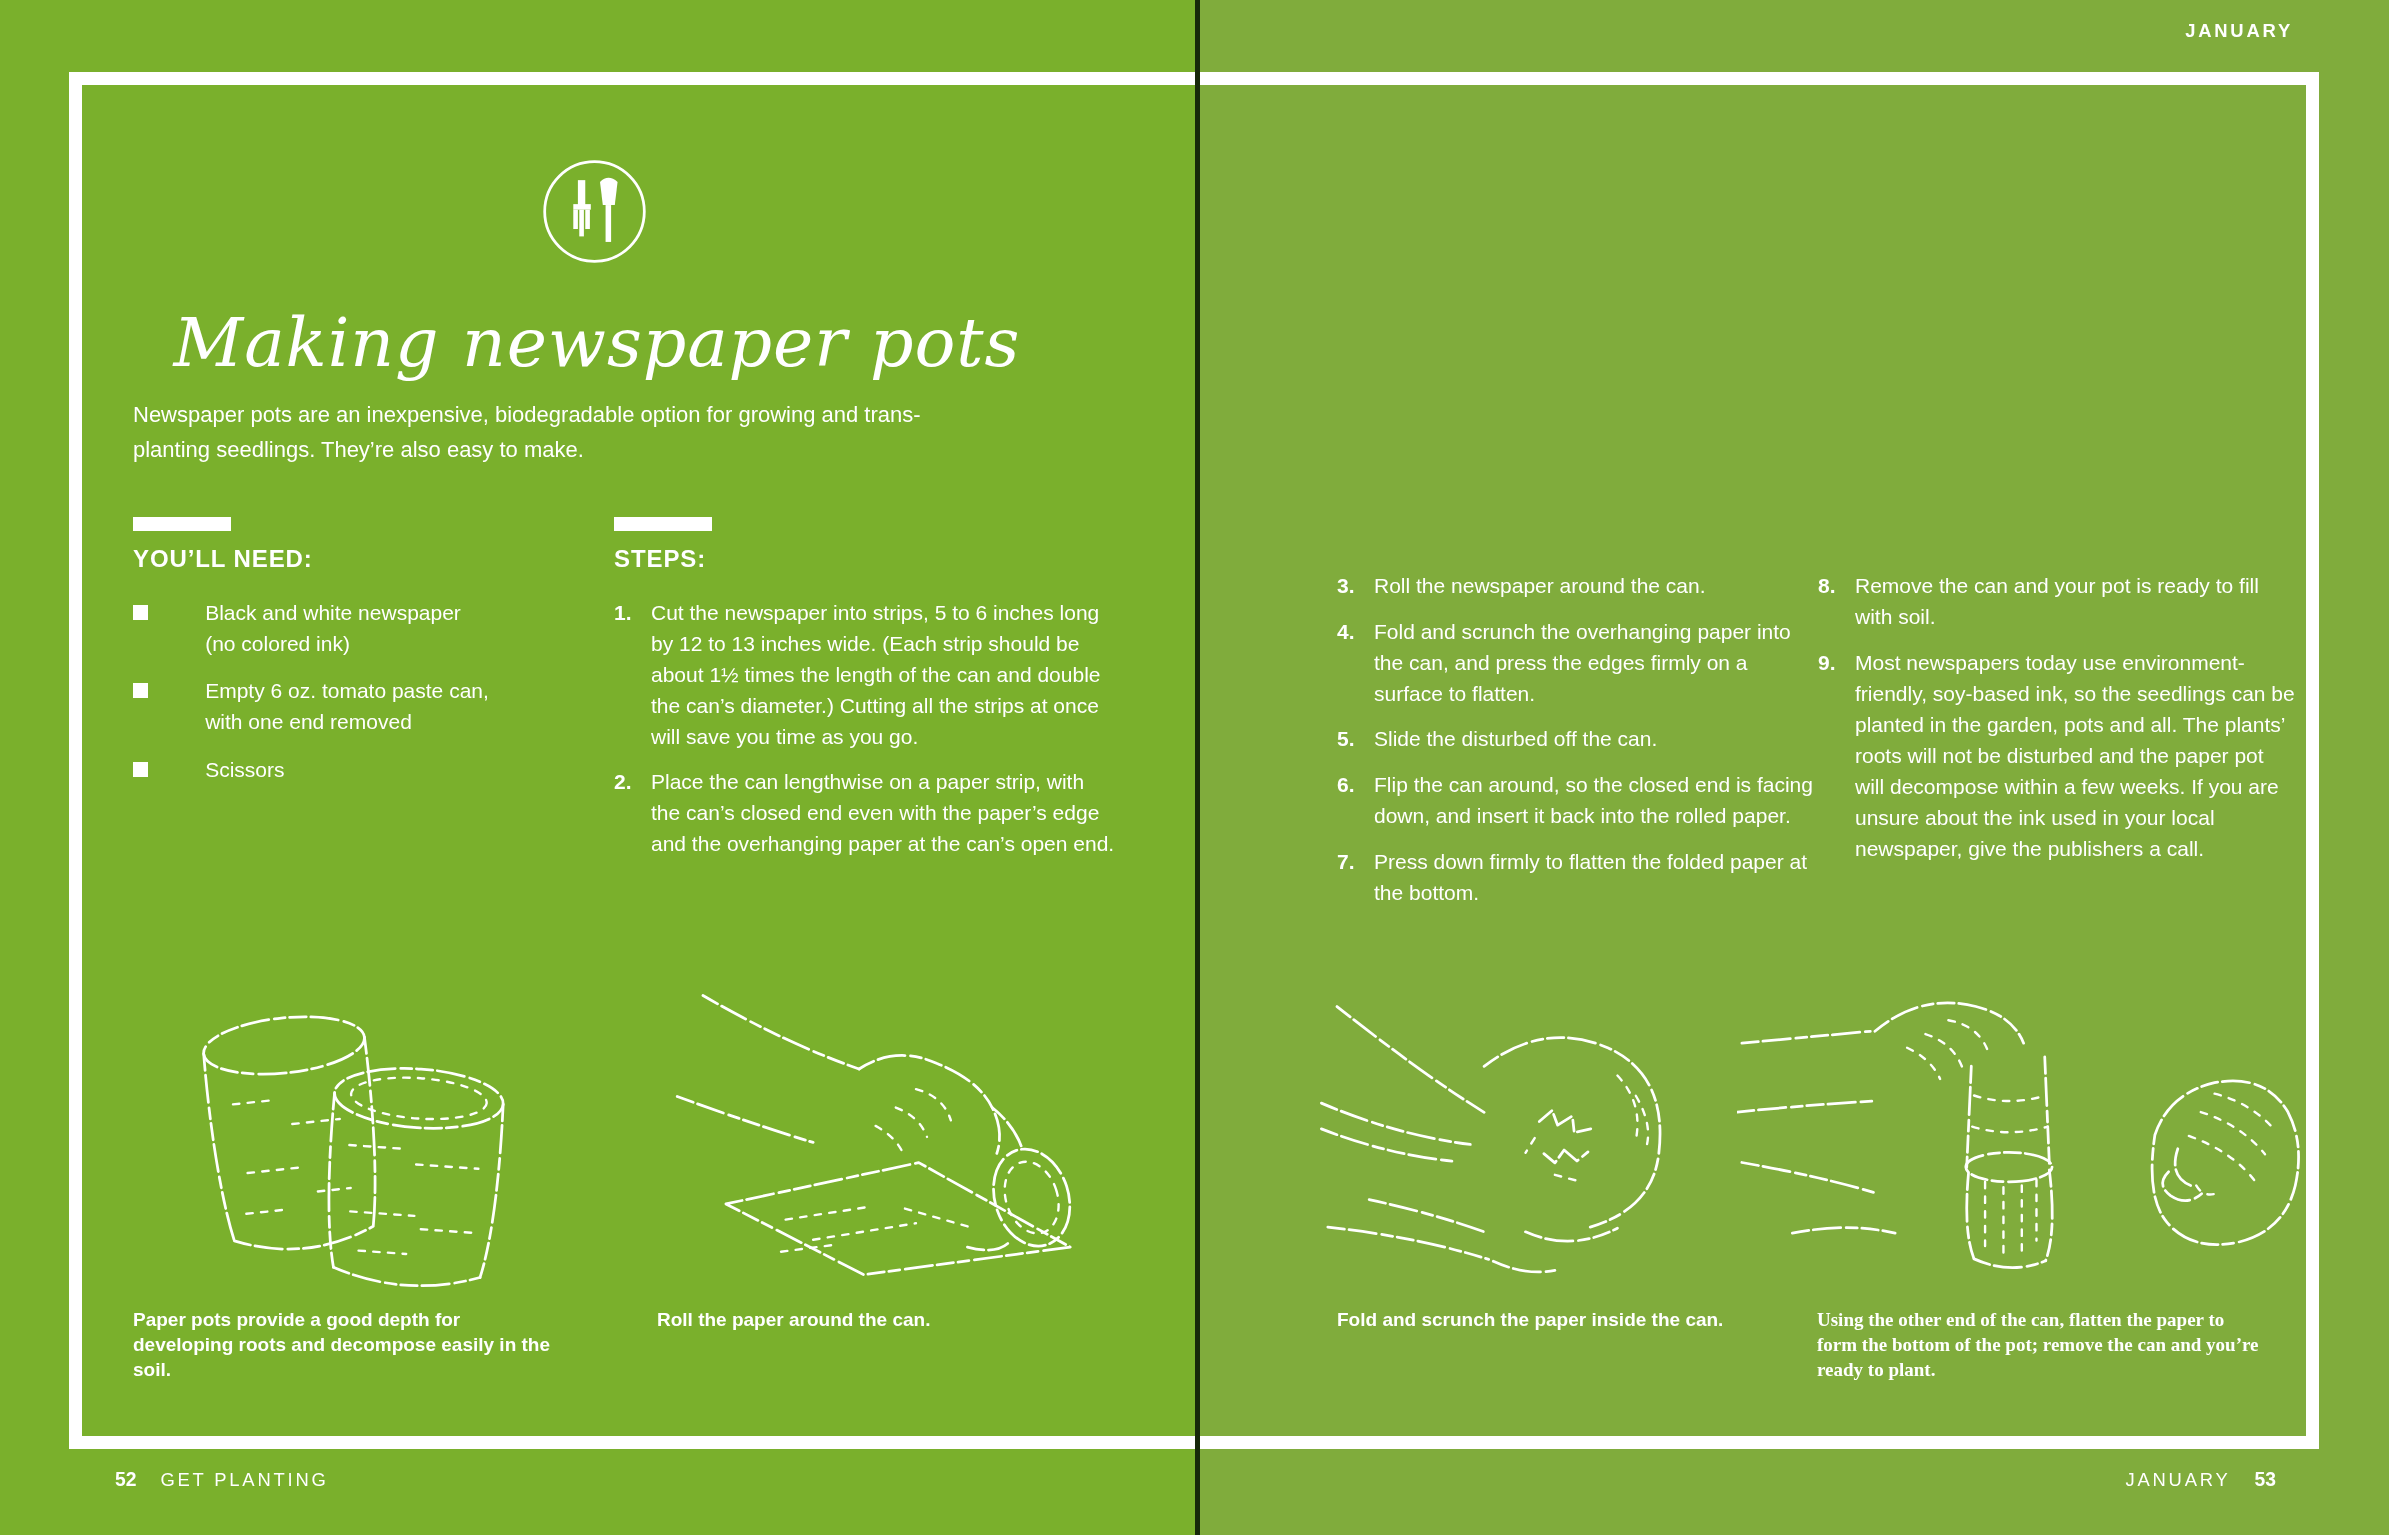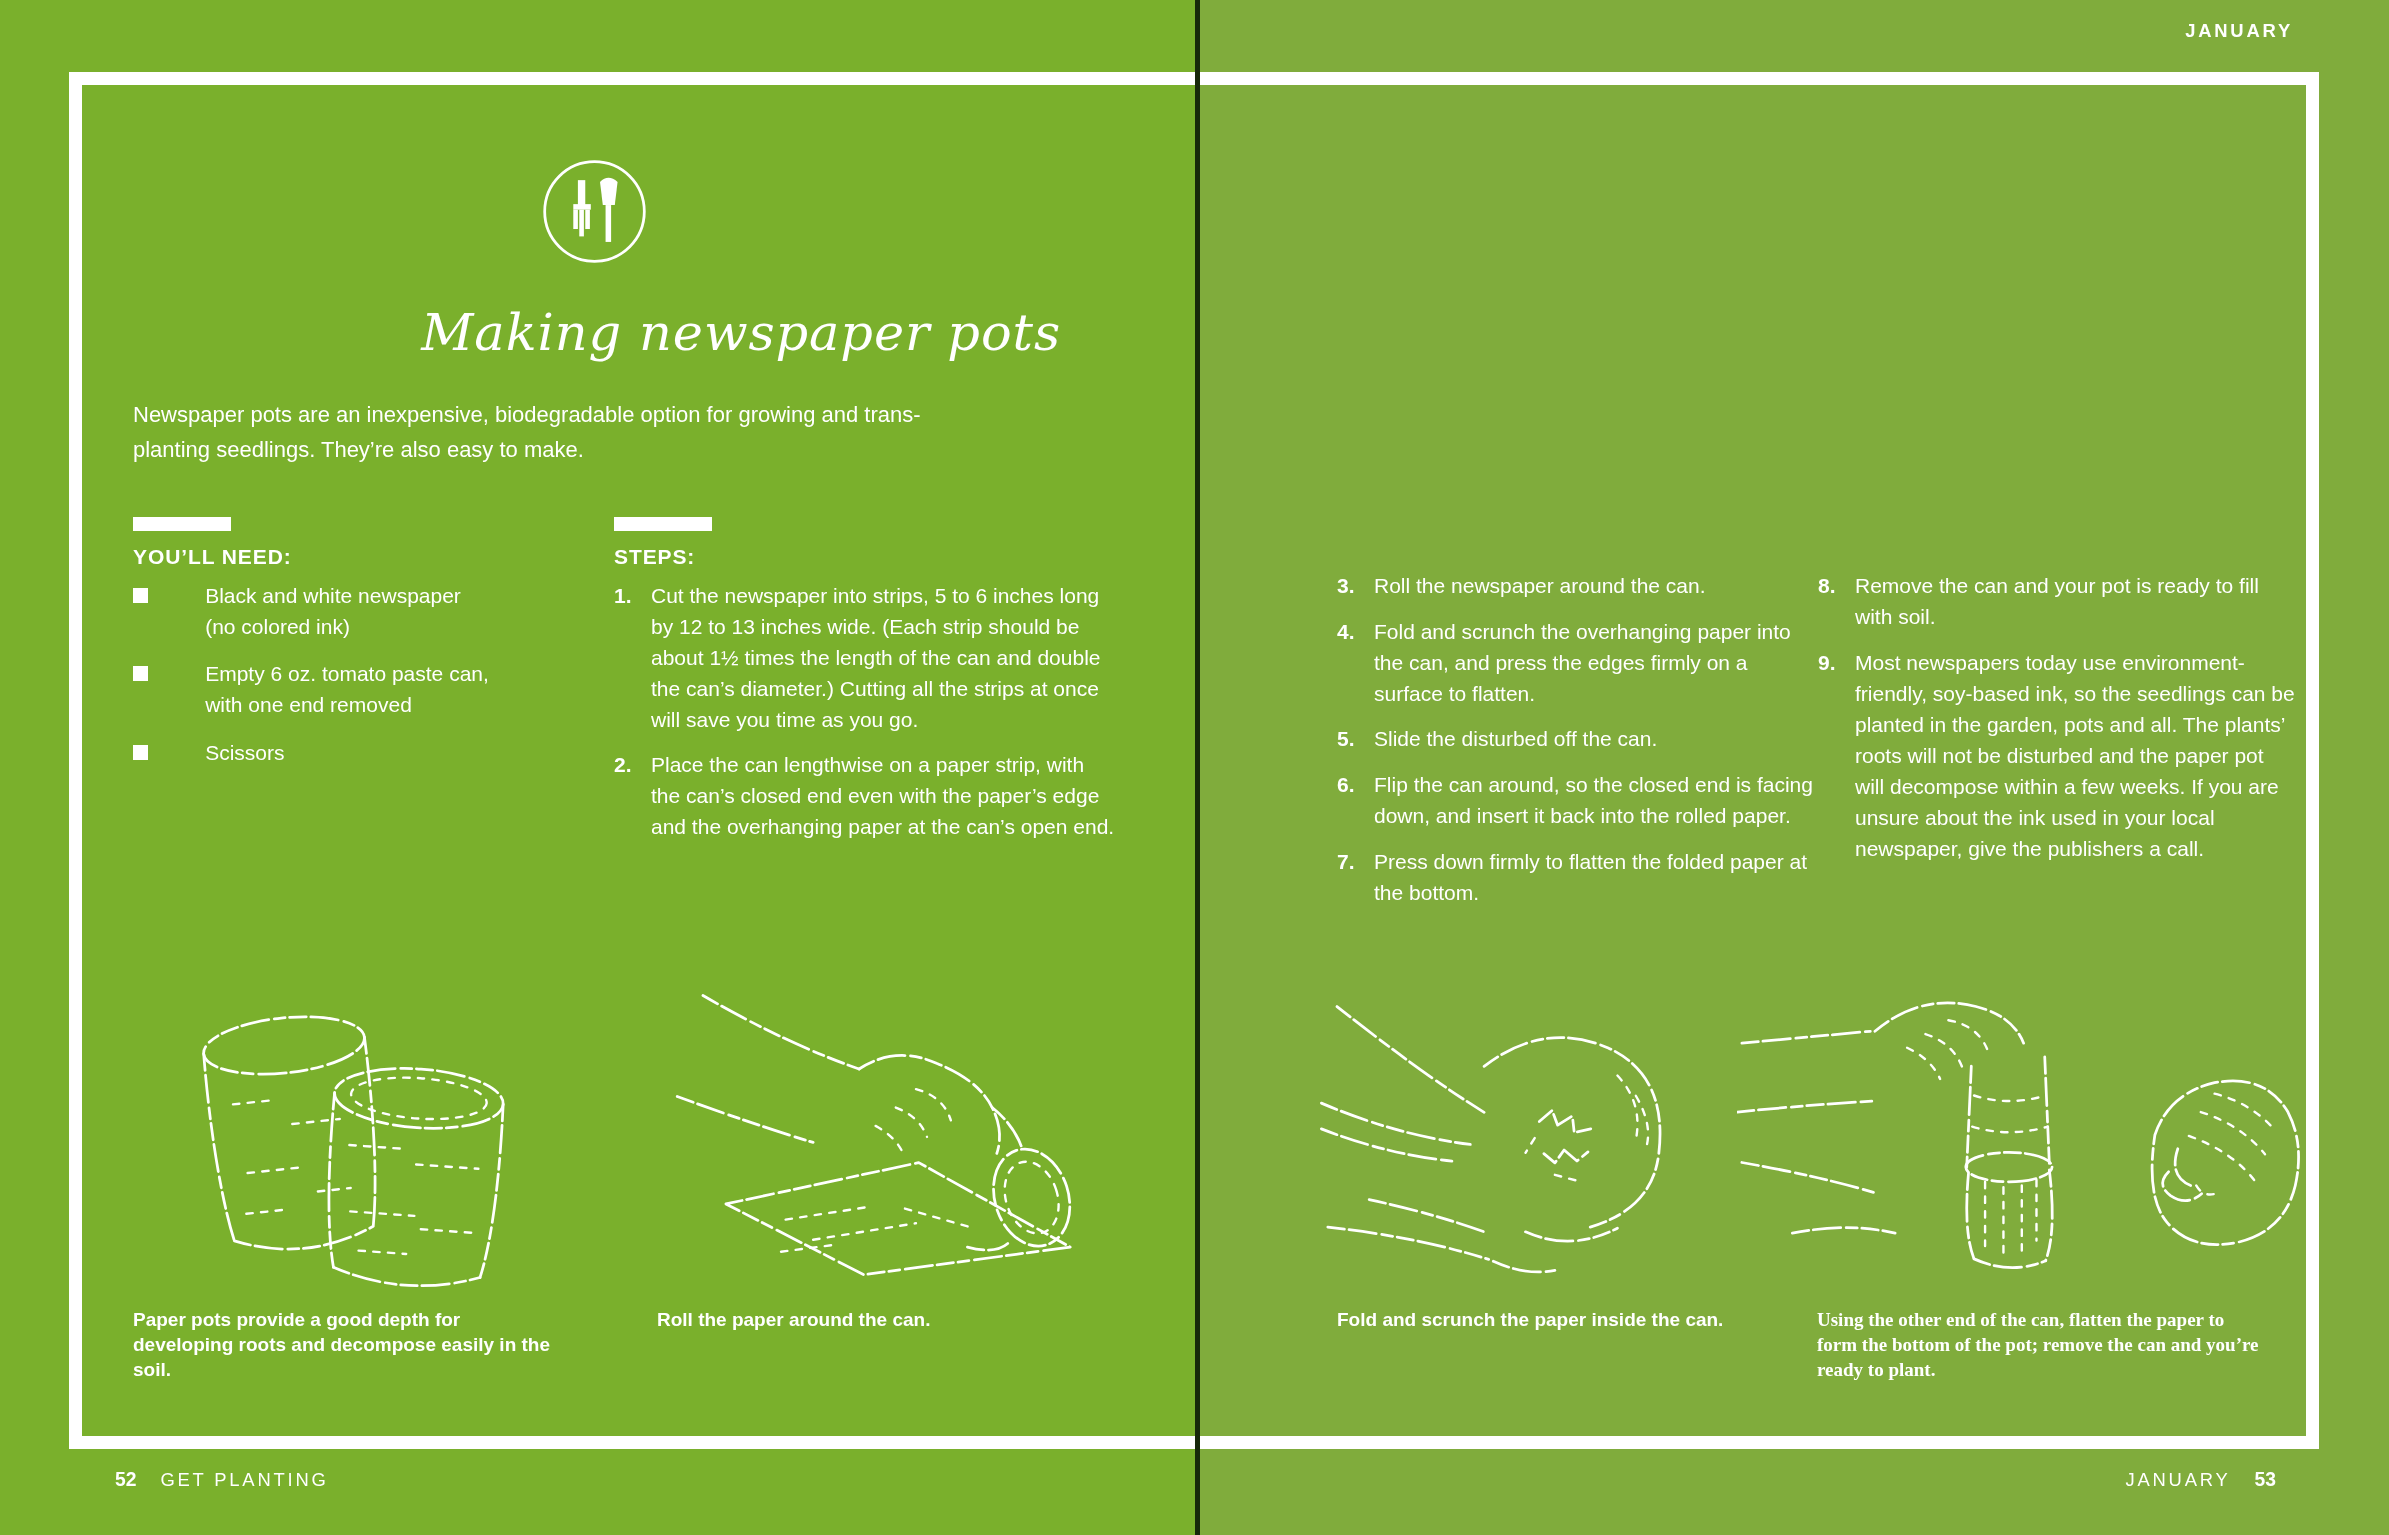--- a/index.html
+++ b/index.html
@@ -19,28 +19,28 @@
     position:absolute; left:1195px; top:0; width:4.6px; height:1536px;
     background:#17280a; z-index:6;
   }
   .month {
     position:absolute; top:20px; right:96px; z-index:2;
     font-size:18.4px; font-weight:bold; letter-spacing:2.8px;
   }
   .tools-badge { position:absolute; left:541px; top:158px; width:107px; height:107px; z-index:2; }
   .title {
     position:absolute; left:133px; top:303px; width:928px; z-index:2;
-    text-align:right; font-family:"DejaVu Serif", serif; font-style:italic;
-    font-weight:normal; font-size:51px; letter-spacing:0.9px;
+    text-align:center; font-family:"DejaVu Serif", serif; font-style:italic;
+    font-weight:normal; font-size:68px; letter-spacing:0.9px;
   }
   .intro { position:absolute; left:133px; top:397px; width:956px; z-index:2;
     font-size:22px; line-height:35px; }
   .section { position:absolute; z-index:2; }
   .rule { width:98px; height:13.8px; background:#ffffff; margin-bottom:13.8px; }
-  .sec-h { font-size:21px; font-weight:bold; letter-spacing:0.9px; margin-bottom:11px; }
+  .sec-h { font-size:24px; font-weight:bold; letter-spacing:0.9px; margin-bottom:24px; }
   .need { left:133px; top:517px; width:358px; }
   .steps-1 { left:614px; top:517px; width:501px; }
   .steps-2 { left:1337px; top:570px; width:478px; }
   .steps-3 { left:1818px; top:570px; width:478px; }
   .item { display:flex; margin-bottom:16.5px; font-size:21px; line-height:31px;gap:40px; }
   .sq { width:14.7px; height:14.7px; background:#ffffff; margin:8.3px 17.5px 0 0; flex:none; }
   .li-text { width:307px; }
   .step { display:flex; margin-bottom:14.7px; font-size:21px; line-height:31px; }
   .step-num { width:37px; font-weight:bold; flex:none; }
   .step-text { flex:1; }

